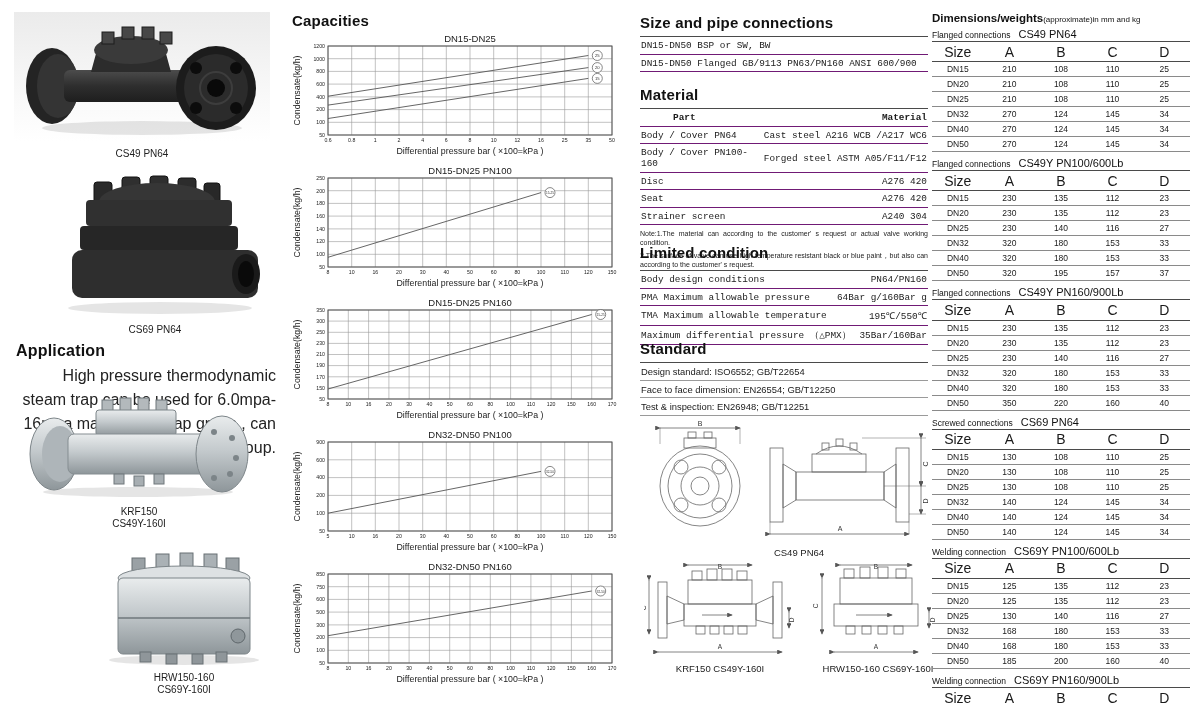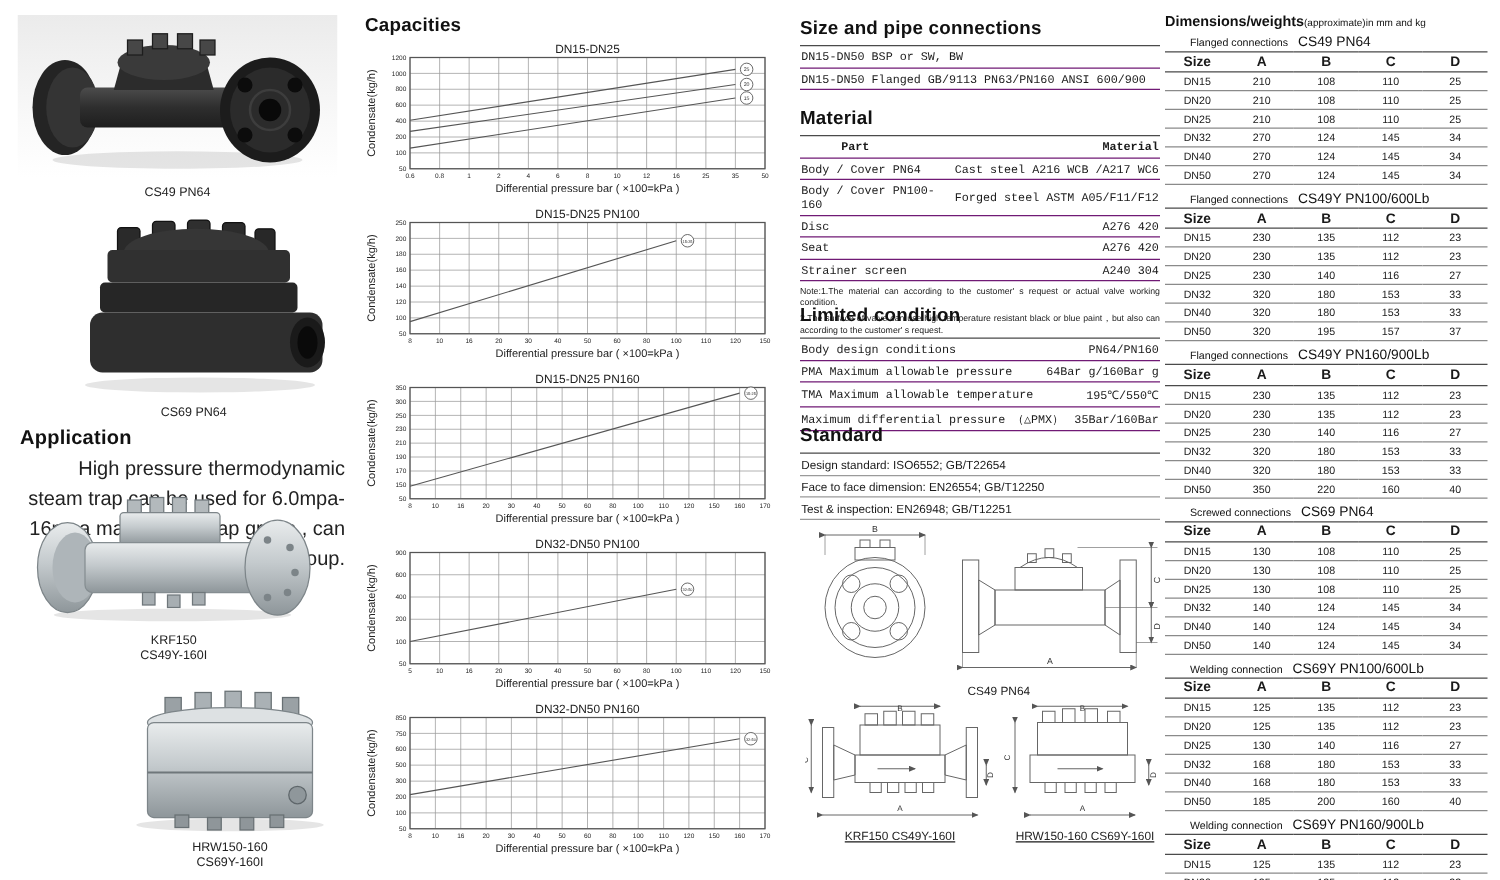--- a/index.html
+++ b/index.html
@@ -29,33 +29,33 @@
     display:flex; justify-content:space-between; align-items:center;
     border-bottom:1px solid #701a75; padding:3px 1px 2.5px 1px; font-size:9.4px;font-family:Liberation Mono, monospace;
   }
   .line-row .v { white-space:nowrap; text-align:right; }
   .line-row.head .k, .line-row.head .v { font-weight:bold;padding-left:32px; }
   .std-row { border-bottom:1px solid #9a9a9a; padding:3px 1px 2.5px 1px; font-size:9.4px; }
   .note { font-size:7px; line-height:1.3; color:#222; margin-top:4px; text-align:justify; }
 
   
   .fig-caption { font-size:9.5px; color:#222; text-align:center; margin-top:1px; }
-  .drawrow { display:flex; gap:6px;text-decoration:underline; }
+  .drawrow { display:flex; gap:16px; }
   .drawrow .fig { text-align:center; }
 
   
   #col4 { width:258px; }
   .dims-head { font-size:11.5px; font-weight:bold; color:#111; margin-bottom:3px; }
   .dims-head .rest { font-size:8px; font-weight:normal; }
   .dim-set { margin-bottom:4px; }
-  .dim-caption { font-size:8.5px; color:#111; padding:1px 0 1px 0;margin-left:20px; }
+  .dim-caption { font-size:8.5px; color:#111; padding:1px 0 1px 0; }
   .dim-caption .model { font-size:11px; margin-left:8px; }
   table.dim { width:100%; border-collapse:collapse; table-layout:fixed; }
   table.dim th {
-    font-weight:bold; font-size:11px; text-align:center; padding:1.6px 0;
+    font-weight:normal; font-size:14px; text-align:center; padding:1.6px 0;
     border-top:1.3px solid #4a4a4a; border-bottom:1px solid #4a4a4a;
   }
   table.dim td {
     font-size:8.5px; text-align:center; padding:2px 0;
     border-bottom:1px solid #8a8a8a;
   }
 </style>
 </head>
 <body>
 

